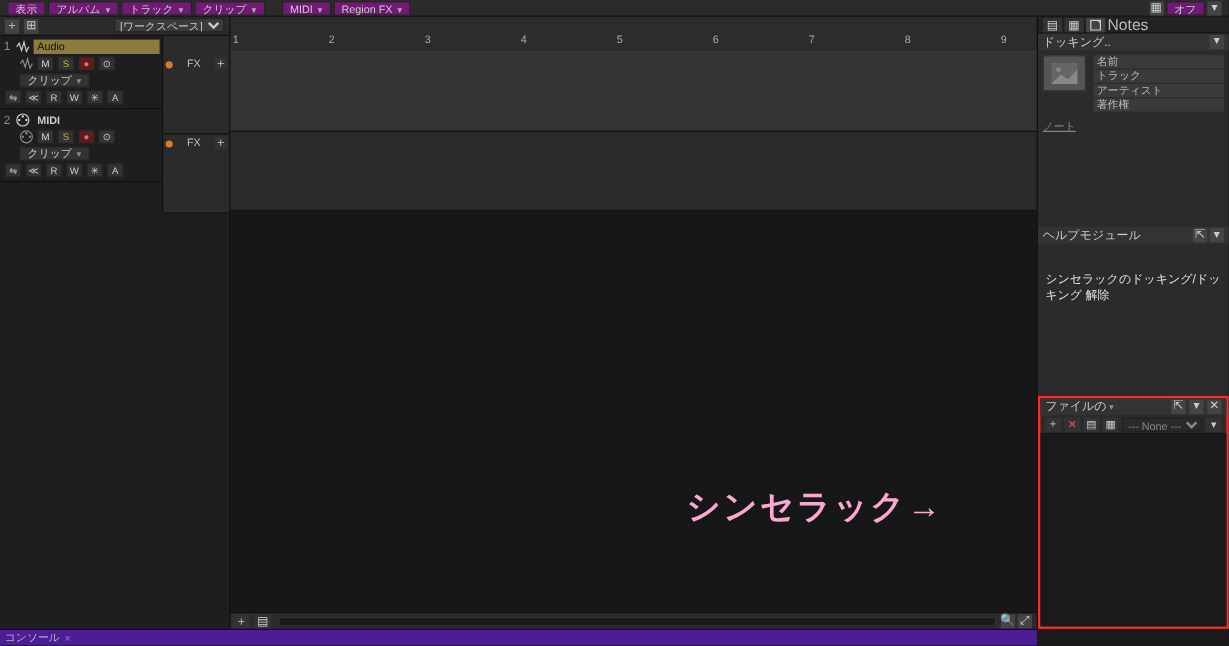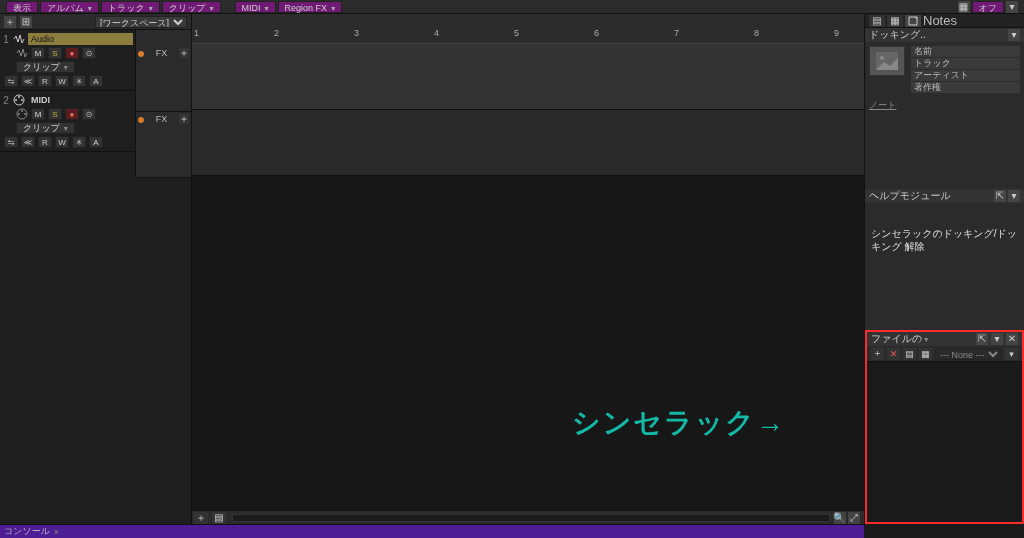--- a/index.html
+++ b/index.html
@@ -47,21 +47,21 @@
   .fxcell .fxlbl { font-size: 9px; color: #bbb; }
   .fxcell .plus { width: 10px; height: 10px; background: #333; display:flex;align-items:center;justify-content:center; cursor: pointer; }
 
   
   .timeline { flex: 1; display: flex; flex-direction: column; background: #171717; position: relative; }
   .ruler { height: 30px; background: #2c2c2c; border-bottom: 1px solid #444; position: relative; display: flex; }
   .ruler .tick { position: absolute; top: 14px; font-size: 9px; color: #aaa; }
   .tracks-bg { flex: 1; position: relative; }
   .lane { height: 66px; border-bottom: 1px solid #101010; background: #333; }
   .lane.dark { background: #2a2a2a; }
-  .annot { position: absolute; left: 380px; top: 360px; font-size: 28px; font-weight: bold; color: #14b8a6; letter-spacing: 2px; }
+  .annot { position: absolute; left: 380px; top: 360px; font-size: 28px; font-weight: bold; color: #f9a8d4; letter-spacing: 2px; }
   .tl-bottom { height: 14px; background: #2b2b2b; border-top: 1px solid #111; display: flex; align-items: center; }
   .tl-bottom .plus { width: 14px; height: 12px; background: #333; display:flex;align-items:center;justify-content:center; margin: 0 2px; }
   .tl-bottom .scroll { flex: 1; height: 8px; background: #1a1a1a; border: 1px solid #333; margin: 0 4px; }
   .tl-bottom .zoom { display: flex; gap: 2px; margin-right: 4px; }
 
   
   .rightdock { width: 160px; background: #2b2b2b; border-left: 1px solid #111; display: flex; flex-direction: column; position: relative; }
   .dock-tabs { height: 14px; display: flex; align-items: center; gap: 2px; padding: 0 4px; background: #222; border-bottom: 1px solid #111; }
   .dock-tabs .tab { width: 16px; height: 12px; background: #333; display: flex; align-items: center; justify-content: center; cursor: pointer; }
   .dock-tabs .tab.active { background: #444; }

